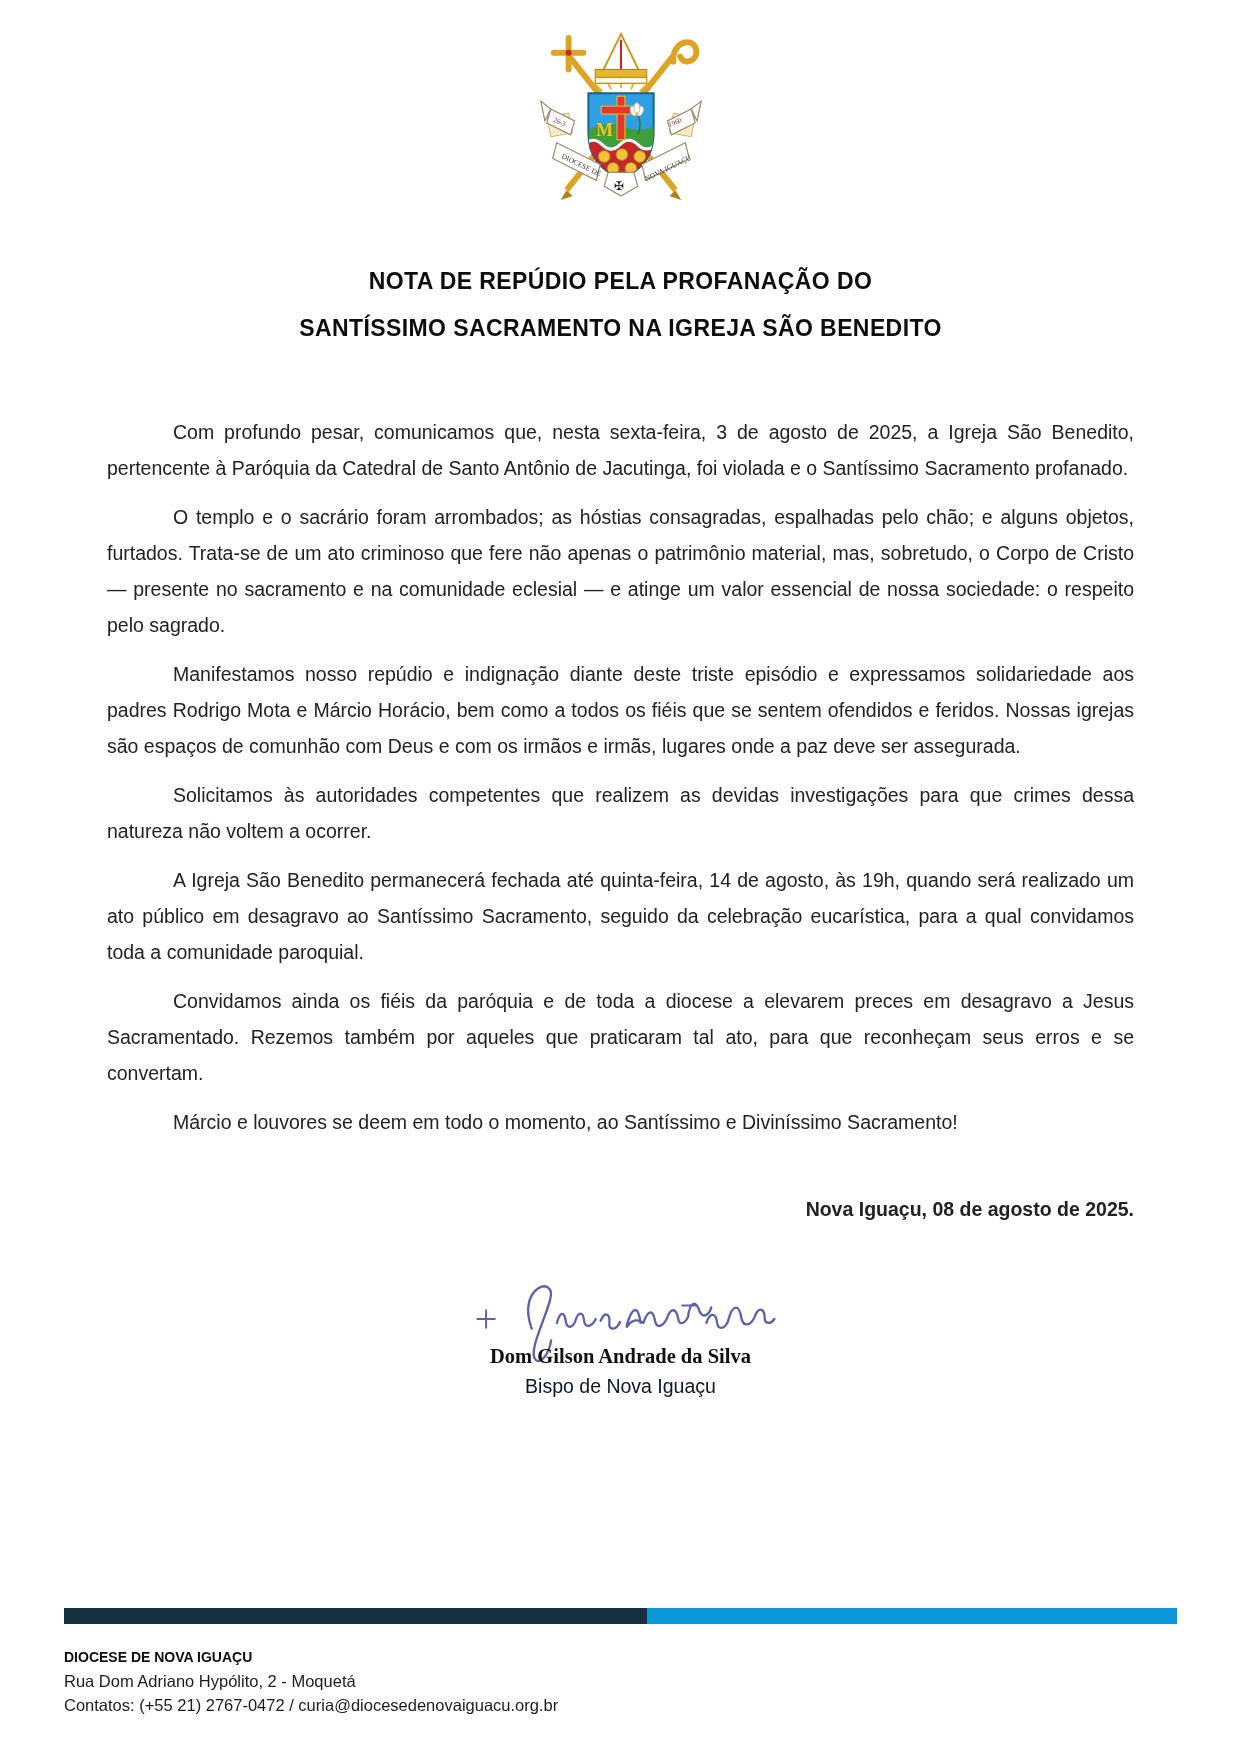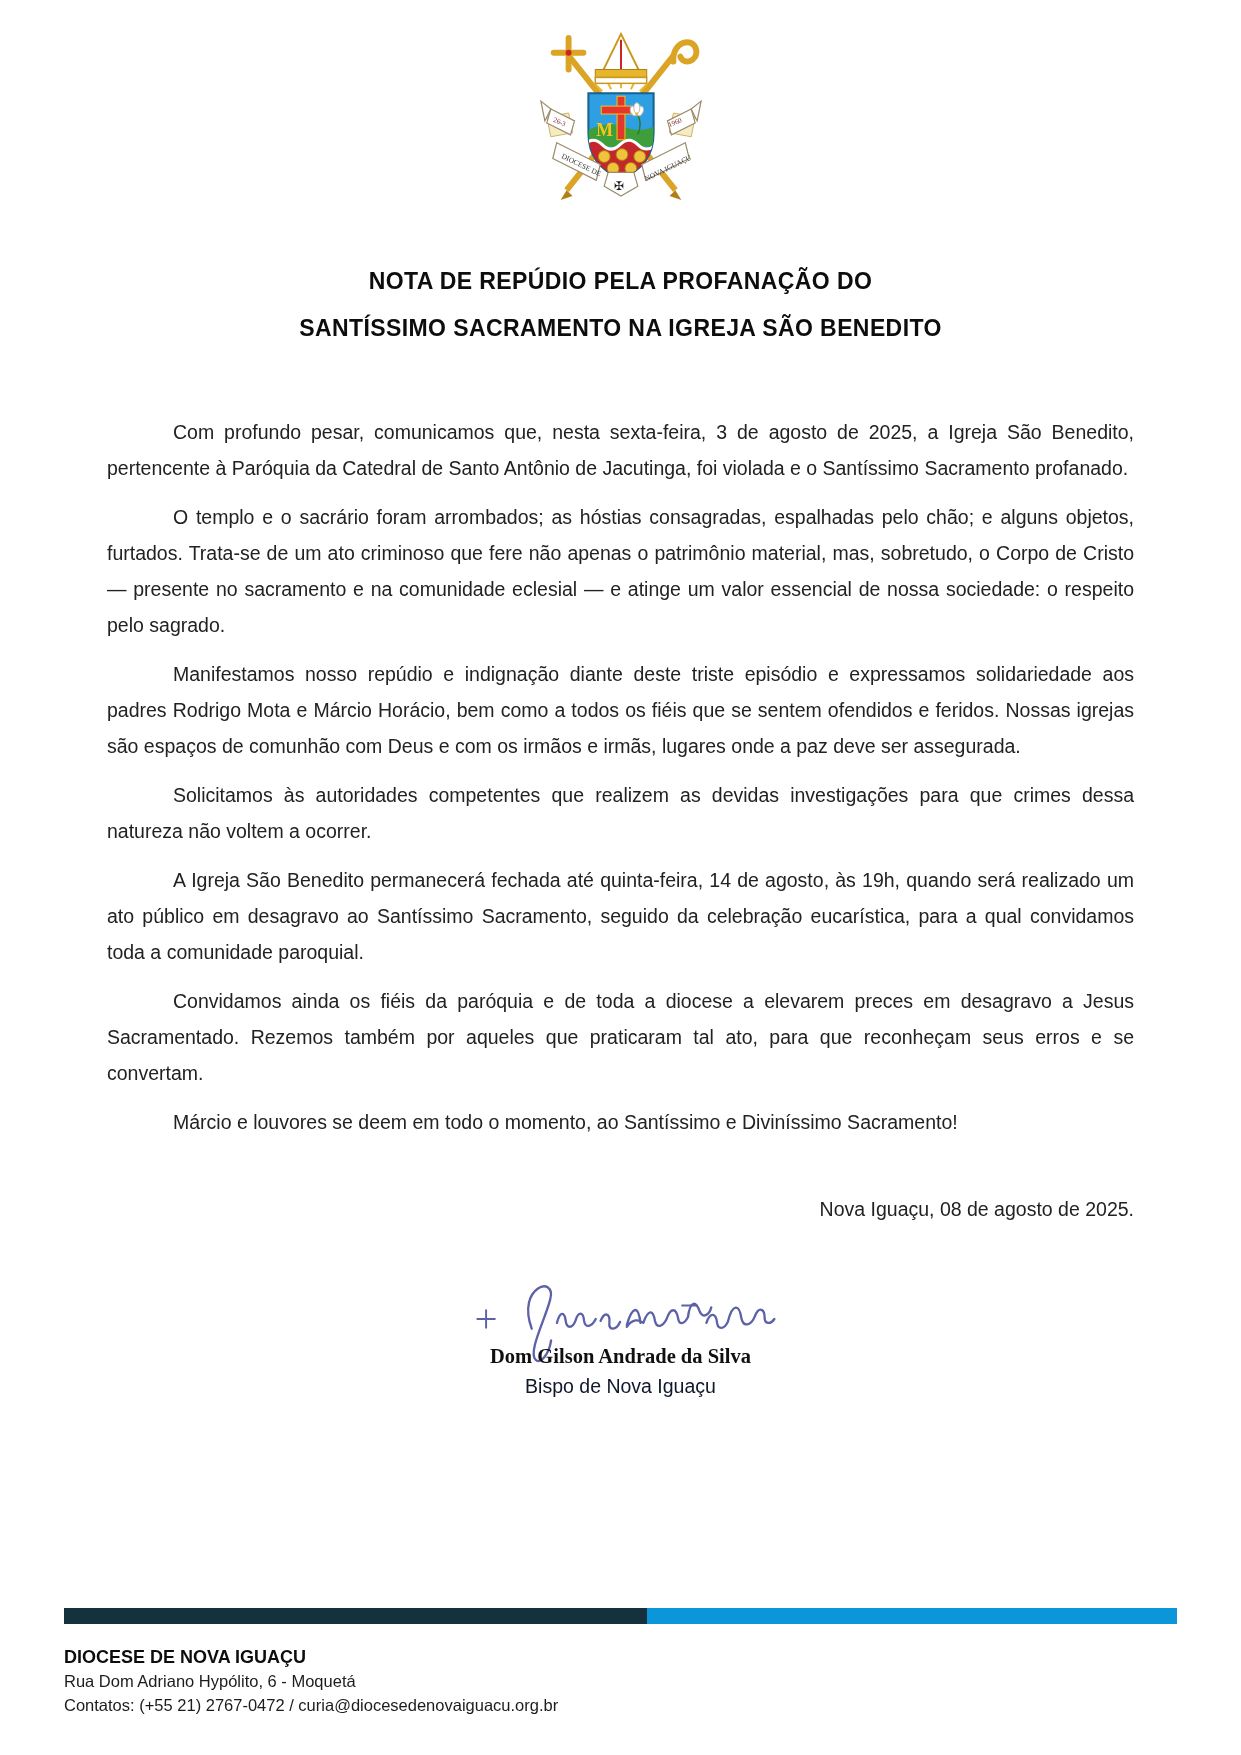--- a/index.html
+++ b/index.html
@@ -24,39 +24,39 @@
   .body{margin:62px 107px 0;}
   .body p{
     margin:0 0 13px 0;
     font-size:19.5px;line-height:36px;
     text-align:justify;text-indent:66px;
     color:#222222;
   }
   
   .dateline{
     margin:58px 107px 0;
-    text-align:right;font-size:19.5px;color:#222222;
+    text-align:right;font-size:19.5px;color:#222222;font-weight:bold;
   }
   
   .signature-block{margin-top:46px;text-align:center;}
   .signature-ink{display:block;margin:0 auto -30px;width:330px;height:104px;}
   .sig-name{font-size:20.5px;font-weight:700;color:#101010;line-height:30px;font-family:Liberation Serif, serif;}
   .sig-role{font-size:19.5px;color:#0f172a;line-height:30px;}
   
   .footer-bar{
     position:absolute;left:64px;bottom:131px;
     width:1113px;height:16px;display:flex;
   }
   .footer-bar .bar-dark{height:100%;width:52.4%;}
   .footer-bar .bar-blue{height:100%;width:47.6%;}
   .footer-info{
     position:absolute;left:64px;top:1645px;width:640px;
     font-size:16.5px;line-height:24px;color:#1c1c1c;
   }
-  .footer-org{font-size:18px;font-weight:700;color:#0d0d0d;}
+  .footer-org{font-size:14px;font-weight:700;color:#0d0d0d;}
   .website{
     position:absolute;right:64px;top:1682px;
     font-size:29px;color:#222222;letter-spacing:.2px;
   }
   .website b{font-weight:700;color:#0d0d0d;}
   .website span{font-weight:400;color:#333333;}
 </style>
 </head>
 <body>
 
@@ -181,18 +181,18 @@
     <div class="sig-role">Bispo de Nova Iguaçu</div>
   </div>
 
   <div class="footer-bar">
     <span class="bar-dark" style="background:#15313e;"></span>
     <span class="bar-blue" style="background:#0a96d8;"></span>
   </div>
 
   <div class="footer-info">
     <div class="footer-org">DIOCESE DE NOVA IGUAÇU</div>
-    <div>Rua Dom Adriano Hypólito, 6 - Moquetá</div>
+    <div>Rua Dom Adriano Hypólito, 2 - Moquetá</div>
     <div>Contatos: (+55 21) 2767-0472 / curia@diocesedenovaiguacu.org.br</div>
   </div>
 
 
 </div>
 
 </body></html>

